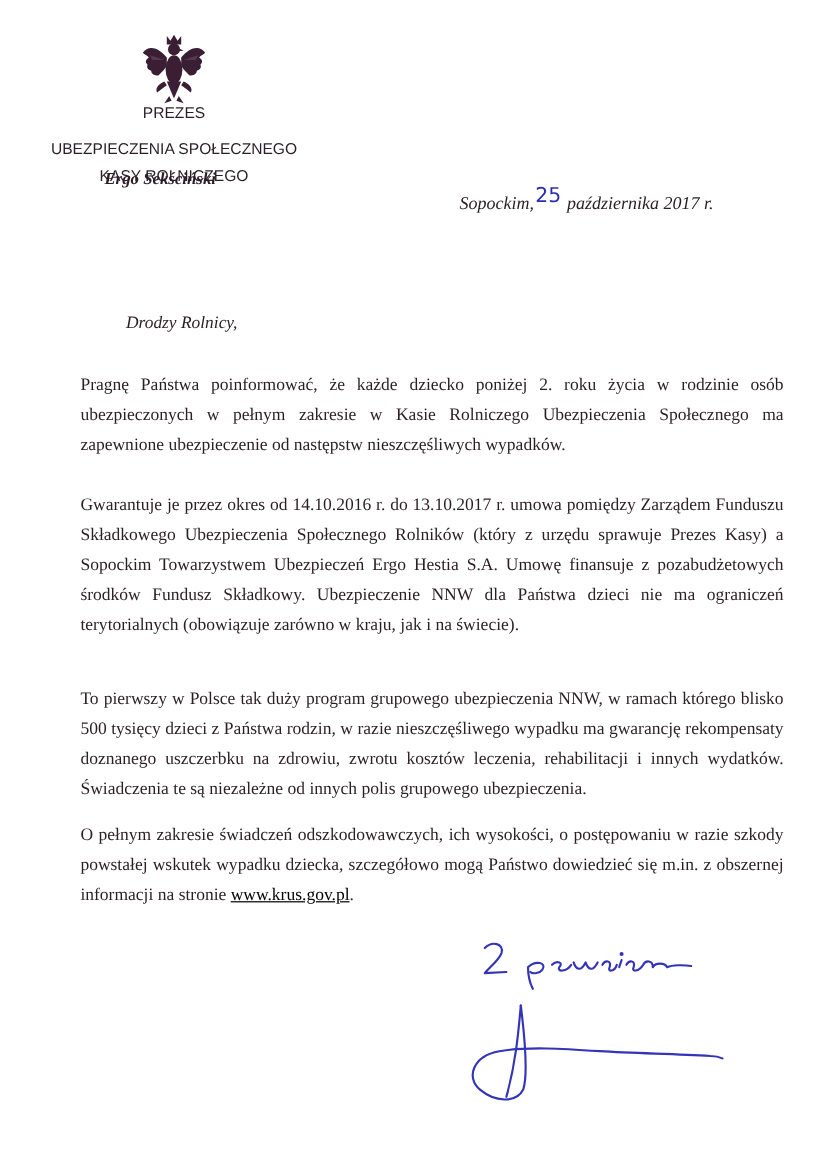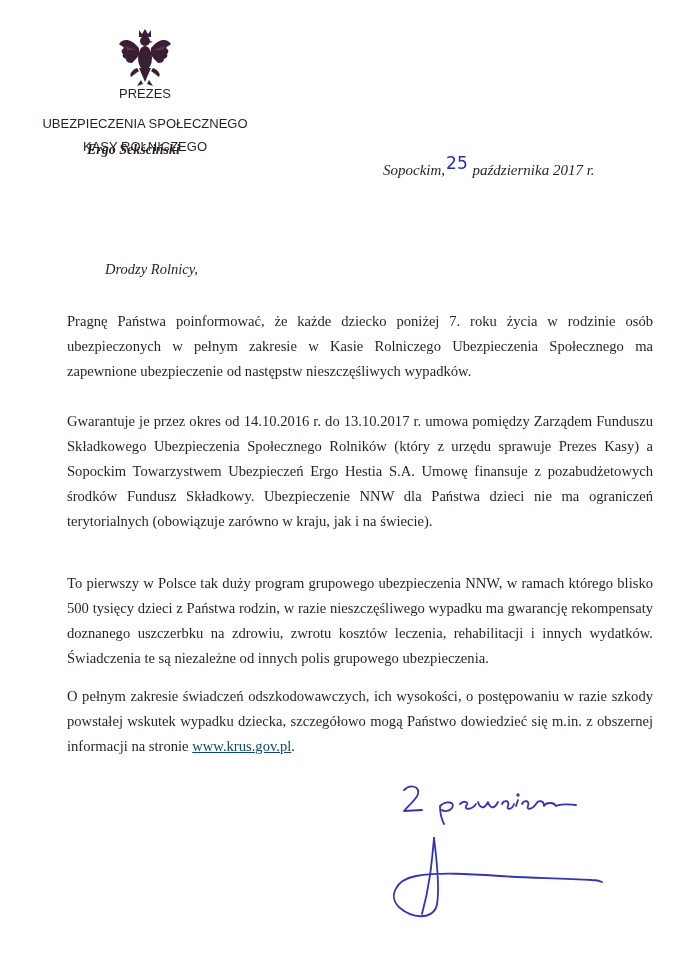--- a/index.html
+++ b/index.html
@@ -17,21 +17,21 @@
   .dateline { position: absolute; left: 383px; top: 159px; font-family: "Liberation Serif", "DejaVu Serif", serif; font-style: italic; font-size: 15px; color: #2b1e24; white-space: nowrap; }
   .dateline .handnum { font-family: "DejaVu Sans", sans-serif; font-style: normal; color: #2a2fb0; font-size: 17px; position: relative; top: -6px; margin: 0 1px; }
 
   .greeting { position: absolute; left: 105px; top: 261px; font-family: "Liberation Serif", "DejaVu Serif", serif; font-style: italic; font-size: 14.5px; color: #2b1e24; }
 
   .para { position: absolute; left: 67px; width: 586px; font-family: "Liberation Serif", "DejaVu Serif", serif; font-size: 14.6px; line-height: 25px; color: #2b1e24; text-align: justify; }
   .p1 { top: 309px; }
   .p2 { top: 409px; }
   .p3 { top: 571px; }
   .p4 { top: 684px; }
-  .link { color: #0c4a6e; text-decoration: underline; }
+  .link { color: #000000; text-decoration: underline; }
 
   .signature { position: absolute; left: 360px; top: 780px; width: 260px; height: 180px; }
 </style>
 </head>
 <body>
 
 <div class="page">
 
   <svg class="eagle" viewBox="0 0 56 60">
     <g fill="#3a1e34">
@@ -63,21 +63,21 @@
   <div class="head-line h1">PREZES</div>
   <div class="head-line h2">KASY ROLNICZEGO</div>
   <div class="head-line h3">UBEZPIECZENIA SPOŁECZNEGO</div>
 
   <div class="author">Ergo Sekściński</div>
 
   <div class="dateline"><span>Sopockim,</span><span class="handnum">25</span><span> października 2017 r.</span></div>
 
   <div class="greeting">Drodzy Rolnicy,</div>
 
-  <div class="para p1">Pragnę Państwa poinformować, że każde dziecko poniżej 7. roku życia w rodzinie osób ubezpieczonych w pełnym zakresie w Kasie Rolniczego Ubezpieczenia Społecznego ma zapewnione ubezpieczenie od następstw nieszczęśliwych wypadków.</div>
+  <div class="para p1">Pragnę Państwa poinformować, że każde dziecko poniżej 2. roku życia w rodzinie osób ubezpieczonych w pełnym zakresie w Kasie Rolniczego Ubezpieczenia Społecznego ma zapewnione ubezpieczenie od następstw nieszczęśliwych wypadków.</div>
   <div class="para p2">Gwarantuje je przez okres od 14.10.2016 r. do 13.10.2017 r. umowa pomiędzy Zarządem Funduszu Składkowego Ubezpieczenia Społecznego Rolników (który z urzędu sprawuje Prezes Kasy) a Sopockim Towarzystwem Ubezpieczeń Ergo Hestia S.A. Umowę finansuje z pozabudżetowych środków Fundusz Składkowy. Ubezpieczenie NNW dla Państwa dzieci nie ma ograniczeń terytorialnych (obowiązuje zarówno w kraju, jak i na świecie).</div>
   <div class="para p3">To pierwszy w Polsce tak duży program grupowego ubezpieczenia NNW, w ramach którego blisko 500 tysięcy dzieci z Państwa rodzin, w razie nieszczęśliwego wypadku ma gwarancję rekompensaty doznanego uszczerbku na zdrowiu, zwrotu kosztów leczenia, rehabilitacji i innych wydatków. Świadczenia te są niezależne od innych polis grupowego ubezpieczenia.</div>
   <div class="para p4"><span>O pełnym zakresie świadczeń odszkodowawczych, ich wysokości, o postępowaniu w razie szkody powstałej wskutek wypadku dziecka, szczegółowo mogą Państwo dowiedzieć się m.in. z obszernej informacji na stronie </span><a class="link">www.krus.gov.pl</a><span>.</span></div>
 
   <svg class="signature" viewBox="0 0 260 180">
     <g fill="none" stroke="#3434b8" stroke-width="1.8" stroke-linecap="round" stroke-linejoin="round">
 
       <path d="M44 10 C50 4, 60 6, 58 14 C56 20, 48 26, 44 31 L62 30"></path>
 
       <path d="M80 26 C80 34, 82 40, 84 44 M80 26 C86 20, 96 22, 92 28 C90 31, 84 32, 82 30"></path>

